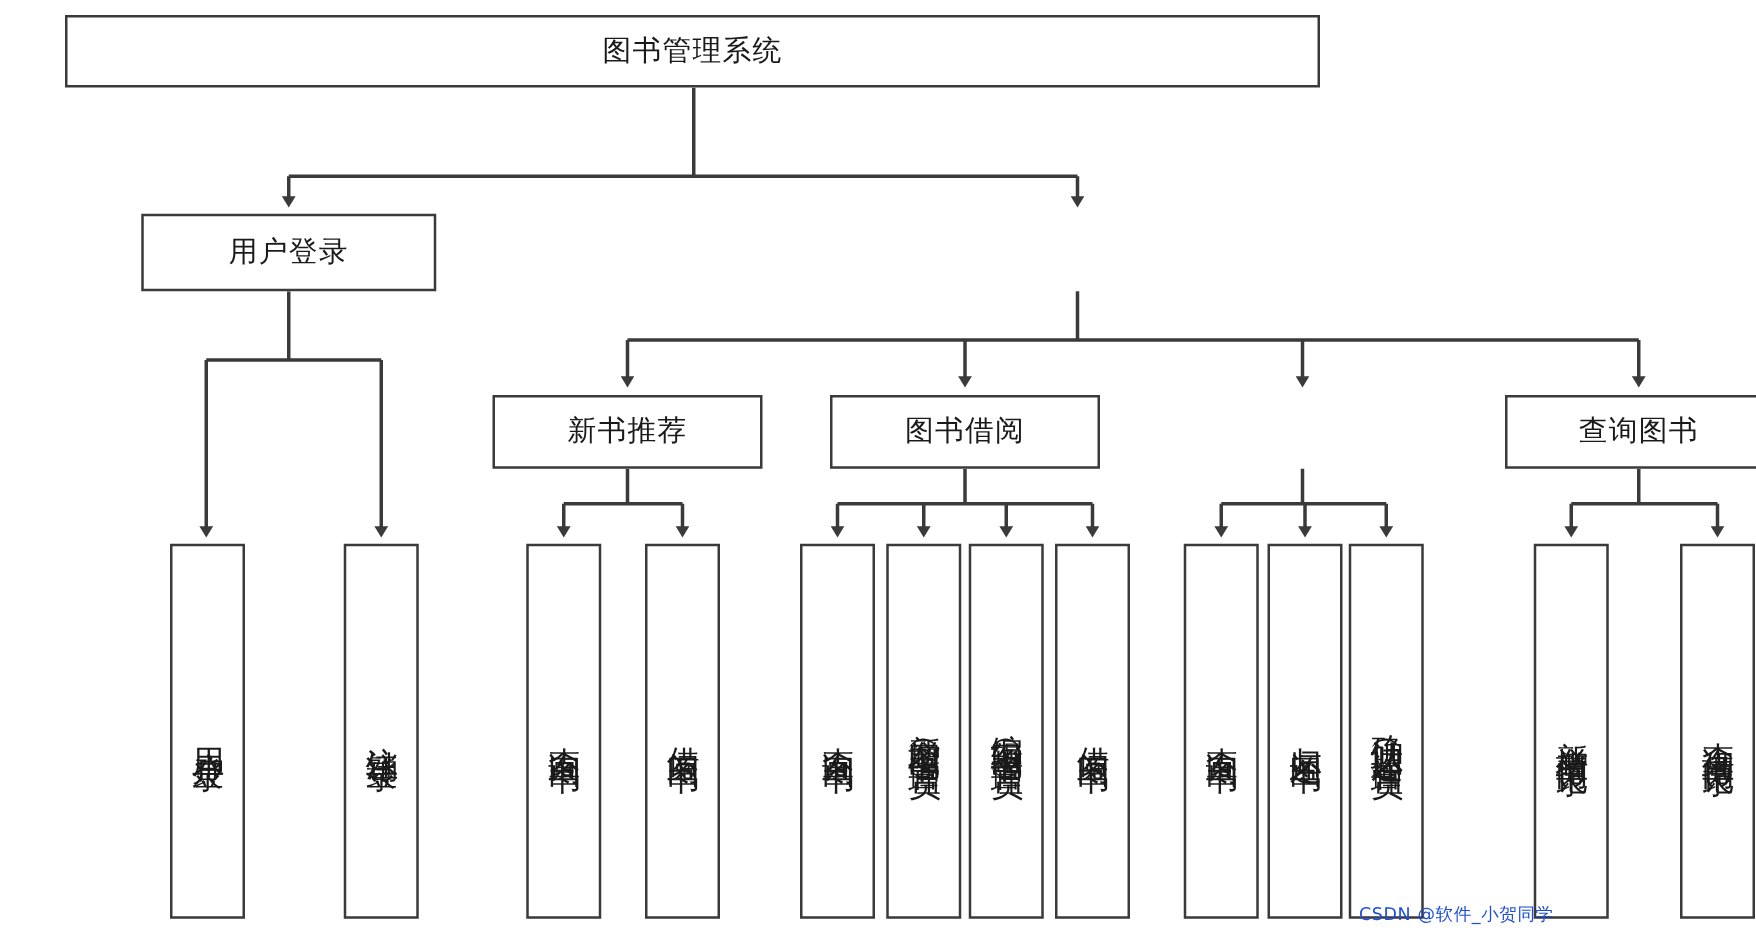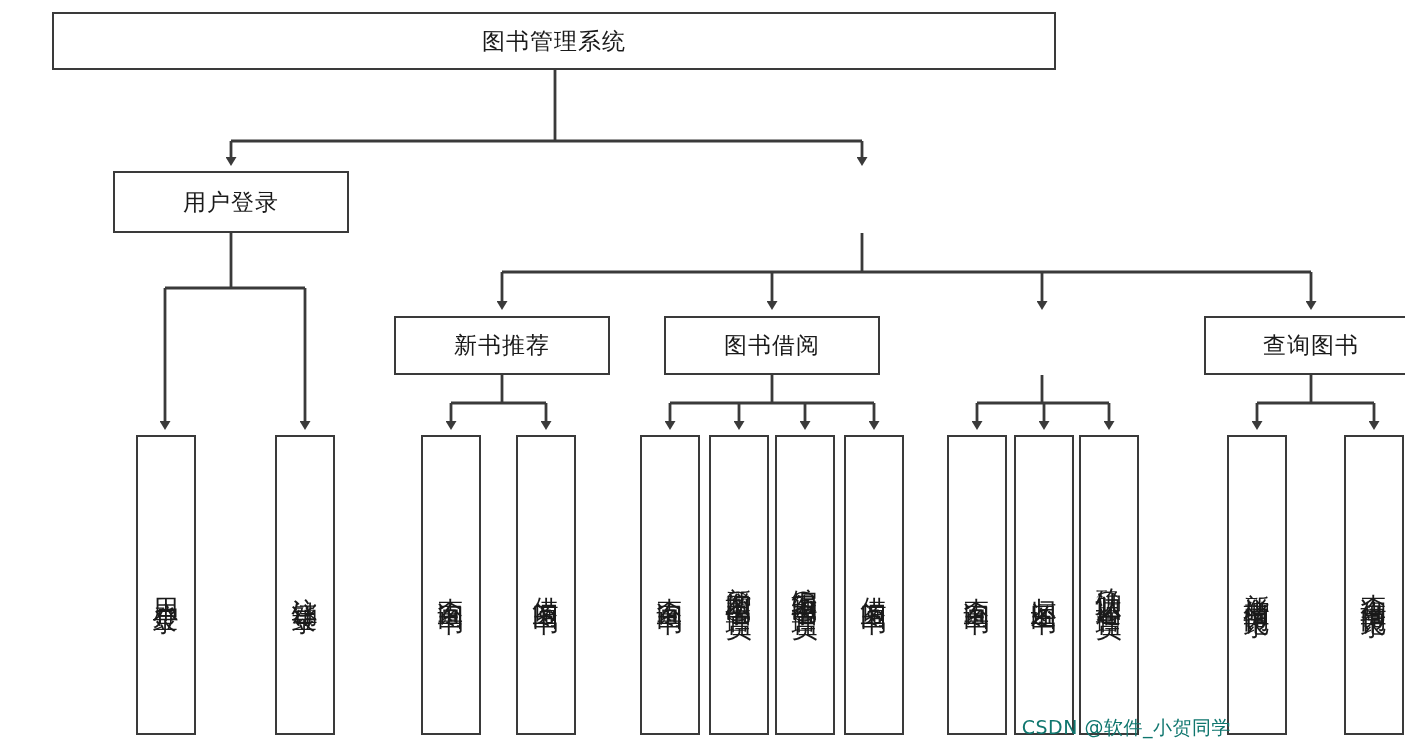--- a/index.html
+++ b/index.html
@@ -41,24 +41,24 @@
   .v-node .lbl{
     writing-mode:vertical-rl;
     text-orientation:upright;
     font-size:26px;
     letter-spacing:4px;
     line-height:1;
     white-space:normal;
   }
   .watermark{
     position:absolute;
-    right:24px;
+    right:12px;
     bottom:6px;
-    font-size:19px;
-    color:#0f766e;
+    font-size:14px;
+    color:#1d4ed8;
     letter-spacing:0.5px;
     white-space:nowrap;
     pointer-events:none;
   }
 </style>
 </head>
 <body>
 
 <div id="canvas">
 

